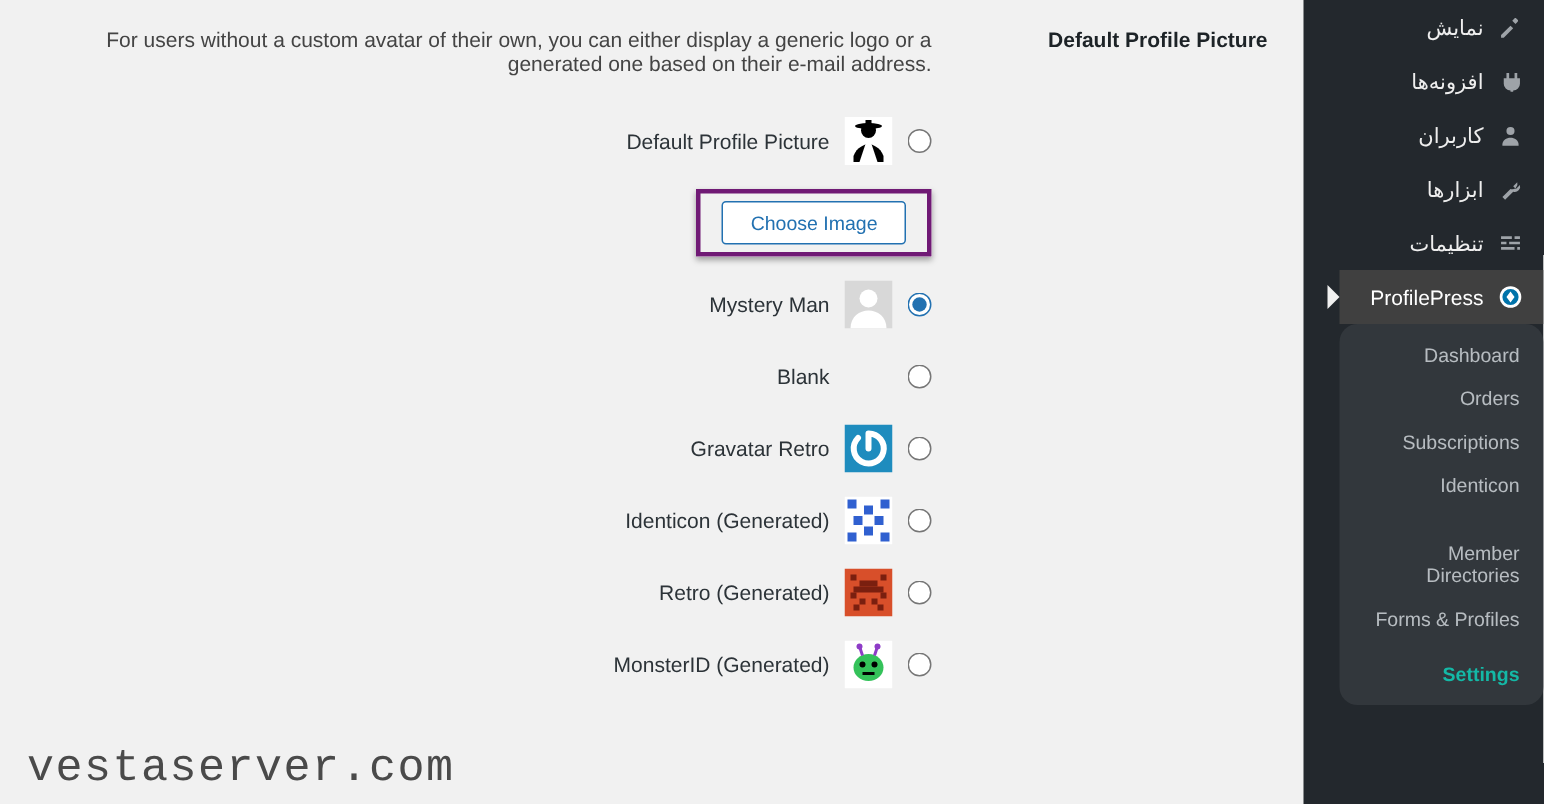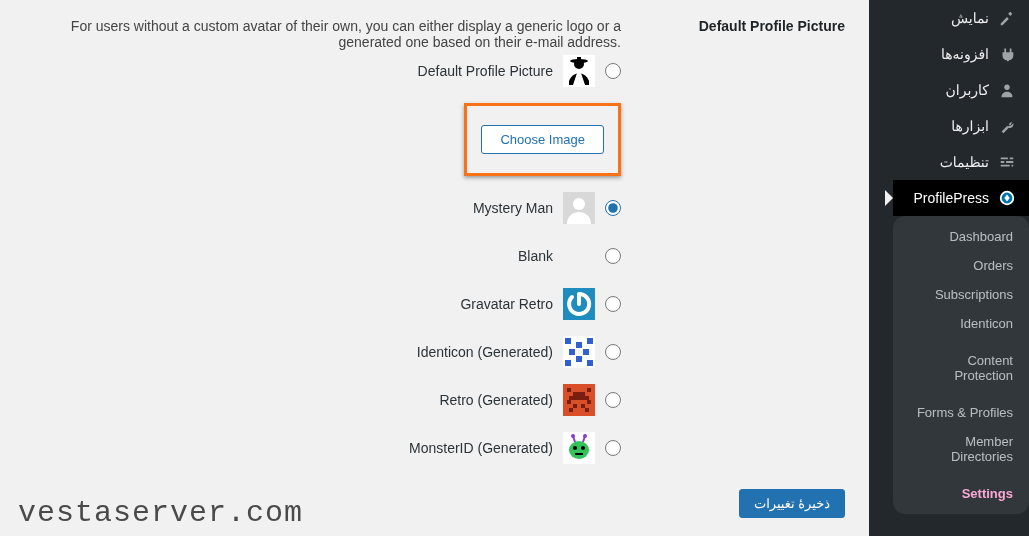--- a/index.html
+++ b/index.html
@@ -32,21 +32,21 @@
     .sidebar-item .icon {
       width: 20px;
       height: 20px;
       margin-left: 8px;
       display: inline-flex;
       align-items: center;
       justify-content: center;
       color: rgba(240,245,250,0.6);
     }
     .sidebar-item.active {
-      background: #000000;
+      background: #404040;
       color: #fff;
       position: relative;
     }
     .sidebar-item.active::before {
       content: "";
       position: absolute;
       left: -8px;
       top: 50%;
       transform: translateY(-50%);
       border: 8px solid transparent;
@@ -58,21 +58,21 @@
       padding: 6px 0;
       border-radius: 12px;
     }
     .submenu-item {
       padding: 7px 16px;
       color: rgba(240,245,250,0.7);
       font-size: 13px;
       text-align: right;
       cursor: pointer;
     }
-    .submenu-item.current { color: #f9a8d4; font-weight: 600; }
+    .submenu-item.current { color: #14b8a6; font-weight: 600; }
     .submenu .group-sep { height: 8px; }
 
     .main {
       flex: 1;
       padding: 18px 24px;
       direction: rtl;
       position: relative;
       overflow: hidden;
     }
     .setting-row {
@@ -84,21 +84,21 @@
       width: 200px;
       flex-shrink: 0;
       font-weight: 700;
       font-size: 14px;
       color: #1d2327;
     }
     .setting-body { flex: 1; direction: ltr; }
     .help-text {
       color: #444;
       font-size: 14px;
-      margin-bottom: 5px;
+      margin-bottom: 28px;
       text-align: right;
       direction: ltr;
     }
     .options-col {
       display: flex;
       flex-direction: column;
       gap: 16px;
       align-items: flex-end;
     }
     .option-row {
@@ -127,22 +127,22 @@
     .choose-btn {
       border: 1px solid #2271b1;
       color: #2271b1;
       background: #fff;
       padding: 6px 18px;
       border-radius: 3px;
       font-size: 13px;
       cursor: pointer;
     }
     .highlight-box {
-      border: 3px solid #f97316;
-      padding: 19px 14px;
+      border: 3px solid #701a75;
+      padding: 5px 14px;
       box-shadow: 0 2px 4px rgba(0,0,0,0.35);
       display: inline-block;
     }
     .save-btn {
       position: absolute;
       bottom: 18px;
       right: 24px;
       background: #2271b1;
       color: #fff;
       border: 1px solid #2271b1;
@@ -217,24 +217,23 @@
     </span>
     <span>ProfilePress</span>
   </div>
 
   <div class="submenu">
     <div class="submenu-item">Dashboard</div>
     <div class="submenu-item">Orders</div>
     <div class="submenu-item">Subscriptions</div>
     <div class="submenu-item">Identicon</div>
     <div class="group-sep"></div>
-    <div class="submenu-item">Content Protection</div>
     <div class="group-sep"></div>
+    <div class="submenu-item">Member Directories</div>
     <div class="submenu-item">Forms &amp; Profiles</div>
-    <div class="submenu-item">Member Directories</div>
     <div class="group-sep"></div>
     <div class="submenu-item current">Settings</div>
   </div>
 </aside>
 
 <main class="main">
   <div class="setting-row">
     <div class="setting-label">Default Profile Picture</div>
     <div class="setting-body">
       <p class="help-text">For users without a custom avatar of their own, you can either display a generic logo or a generated one based on their e-mail address.</p>
@@ -349,15 +348,14 @@
                 <path d="M12 22h8" stroke="#000" stroke-width="2"></path>
               </svg>
           </span>
           <input type="radio" name="avatar" style="">
         </div>
 
       </div>
     </div>
   </div>
 
-  <button class="save-btn">ذخیرهٔ تغییرات</button>
   <div class="watermark">vestaserver.com</div>
 </main>
 
 </body></html>

